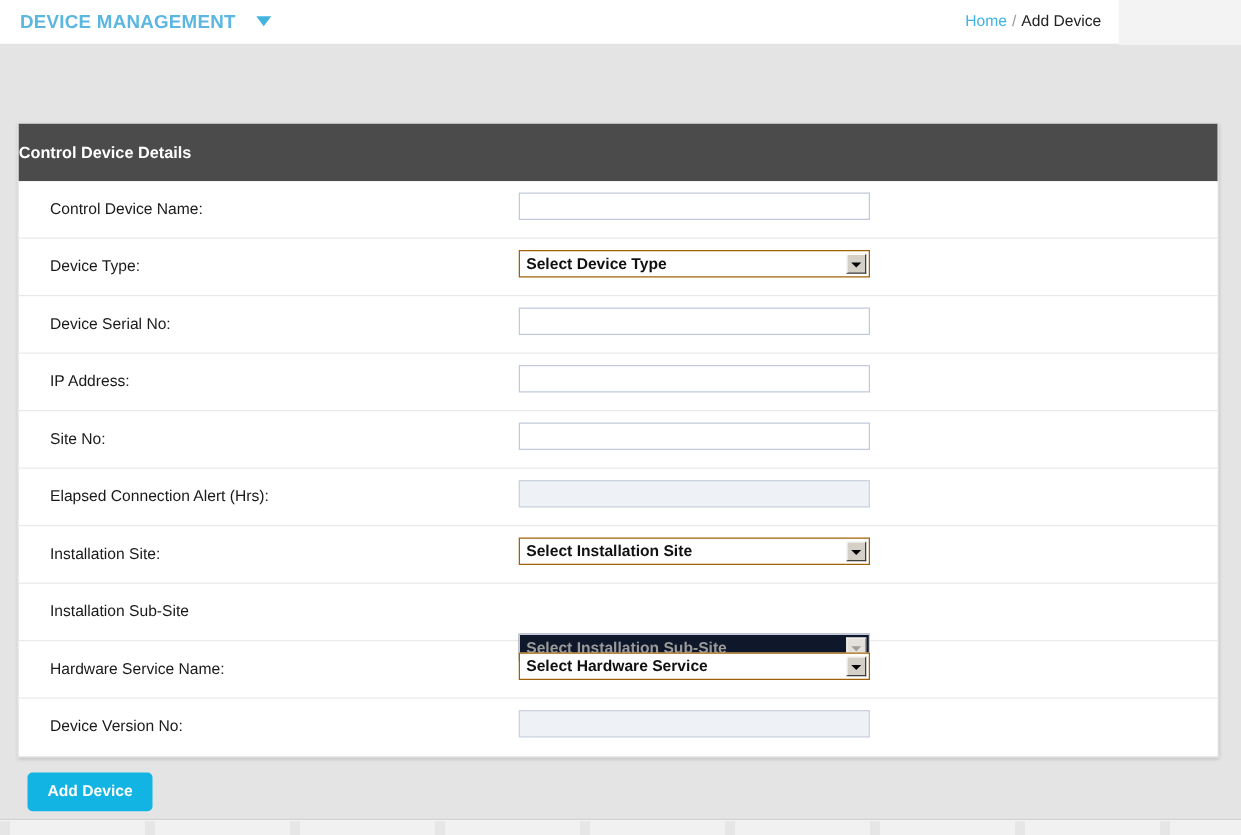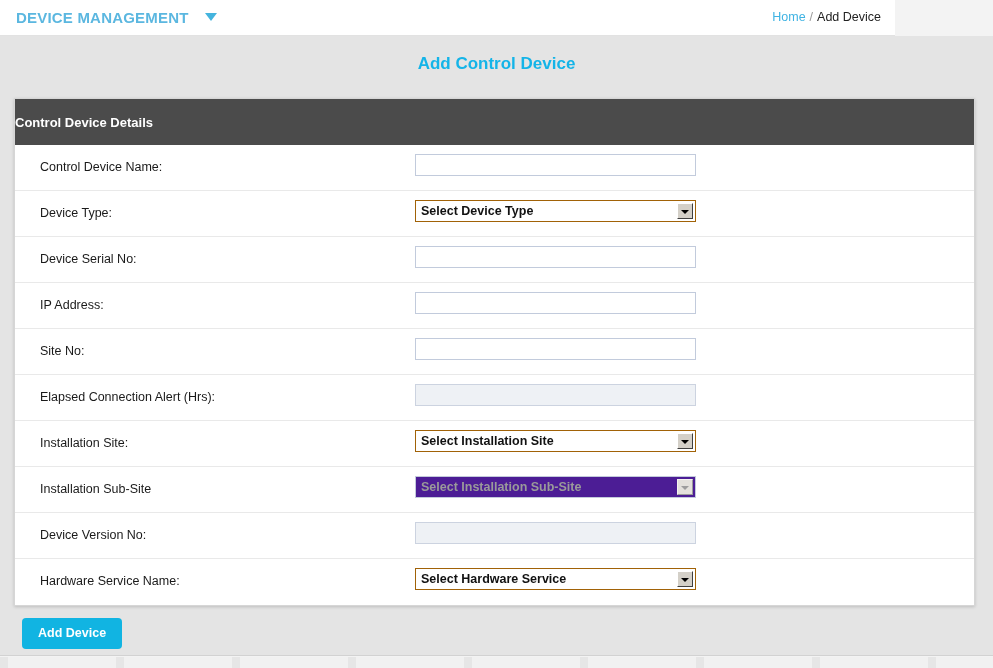--- a/index.html
+++ b/index.html
@@ -196,22 +196,23 @@
     position: absolute;
     left: 3px;
     top: 6px;
     width: 0; height: 0;
     border-left: 4px solid transparent;
     border-right: 4px solid transparent;
     border-top: 4px solid #000000;
   }
   .sel.is-disabled {
     border-color: #c3cadb;
-    background: #4c1d95;
+    background: #0f172a;
     cursor: default;
+    margin-top: 31px;
   }
   .sel.is-disabled .sel-text {
     color: #9a9a9a;
   }
   .sel.is-disabled .sel-btn {
     background: #e4e1dc;
     border-top-color: #f4f2ef;
     border-left-color: #f4f2ef;
     border-right-color: #9b9b9b;
     border-bottom-color: #9b9b9b;
@@ -262,21 +263,20 @@
 <div class="topbar">
   <div class="brand">DEVICE MANAGEMENT</div>
   <div class="brand-caret"></div>
   <div class="breadcrumb">
     <a href="#" class="crumb-link">Home</a><span class="crumb-sep">/</span><span class="crumb-current">Add Device</span>
   </div>
 </div>
 
 <div class="page">
 
-  <div class="page-title">Add Control Device</div>
 
   <div class="panel">
     <div class="panel-head">
       <span class="panel-head-title">Control Device Details</span>
     </div>
     <div class="panel-body" id="panel-body">
         <div class="form-row">
           <div class="row-label">Control Device Name:</div>
           <div class="field-wrap"><input type="text" class="txt" value="" style=""></div>
         </div>
@@ -317,31 +317,31 @@
         <div class="form-row">
           <div class="row-label">Installation Sub-Site</div>
           <div class="field-wrap">
             <div class="sel is-disabled">
               <span class="sel-text">Select Installation Sub-Site</span>
               <span class="sel-btn"></span>
             </div>
           </div>
         </div>
         <div class="form-row">
-          <div class="row-label">Device Version No:</div>
-          <div class="field-wrap"><input type="text" class="txt is-disabled" disabled="" value="" style=""></div>
-        </div>
-        <div class="form-row">
           <div class="row-label">Hardware Service Name:</div>
           <div class="field-wrap">
             <div class="sel">
               <span class="sel-text">Select Hardware Service</span>
               <span class="sel-btn"></span>
             </div>
           </div>
+        </div>
+        <div class="form-row">
+          <div class="row-label">Device Version No:</div>
+          <div class="field-wrap"><input type="text" class="txt is-disabled" disabled="" value="" style=""></div>
         </div>
       </div>
   </div>
 
   <div class="actions">
     <button class="btn-primary">Add Device</button>
   </div>
 
 </div>
 

